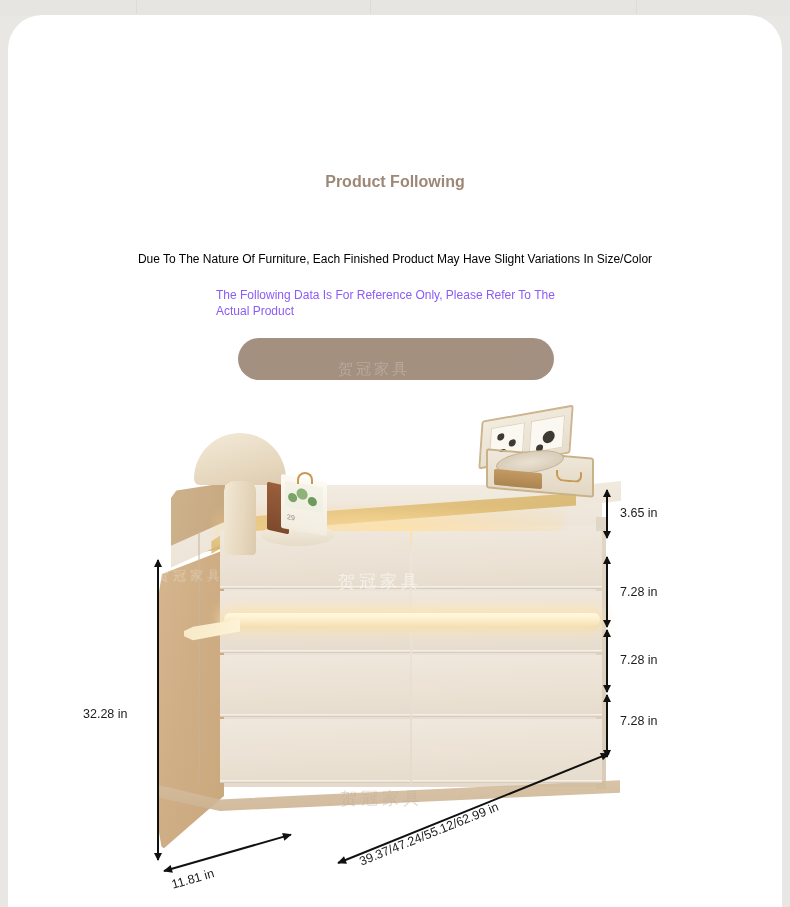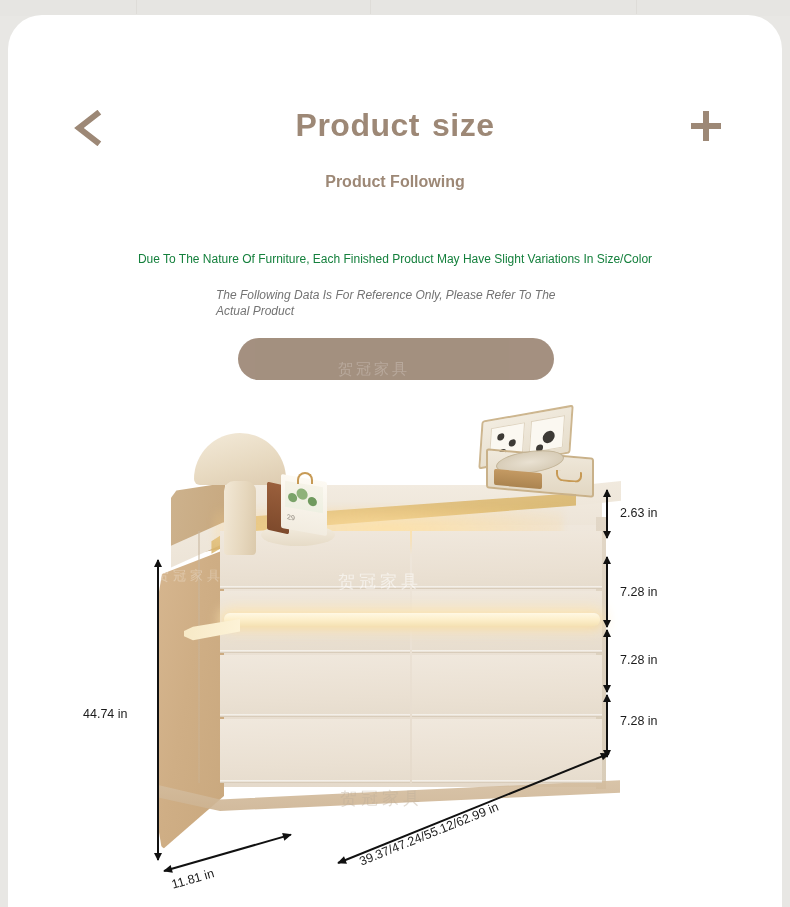--- a/index.html
+++ b/index.html
@@ -69,31 +69,30 @@
     font-size: 16px;
     font-weight: bold;
     color: #9d8876;
   }
 
   .disclaimer-1 {
     position: absolute; left: 0; top: 237px;
     width: 774px;
     text-align: center;
     font-size: 12px;
-    color: #15803d;
+    color: #000000;
     font-family: "Liberation Sans", sans-serif;
   }
   .disclaimer-2 {
     position: absolute; left: 208px; top: 272px;
     width: 345px;
     text-align: left;
     font-size: 12px;
     line-height: 1.35;
-    color: #737373;
-    font-style: italic;
+    color: #8b5cf6;
   }
 
   
   .size-badge {
     position: absolute; left: 230px; top: 323px;
     width: 316px; height: 42px;
     background: #9d8876;
     border-radius: 21px;
     color: #ffffff;
     font-size: 12.5px;
@@ -424,38 +423,20 @@
 <div class="page-frame">
 
   <div class="top-band">
     <div class="band-seam" style="left:136px;"></div>
     <div class="band-seam" style="left:370px;"></div>
     <div class="band-seam" style="left:636px;"></div>
   </div>
 
   <div class="card">
 
-    <div class="header">
-      <div class="back-icon">
-        <svg width="30" height="36" viewBox="0 0 30 36" aria-hidden="true">
-          <polyline points="24,4 6,18 24,32" fill="none" stroke="#9d8876" stroke-width="6" stroke-linecap="square" stroke-linejoin="miter"></polyline>
-        </svg>
-      </div>
-
-      <div class="page-title">
-        <span>Product</span><span class="gap"></span><span>size</span>
-      </div>
-
-      <div class="plus-icon">
-        <svg width="34" height="34" viewBox="0 0 34 34" aria-hidden="true">
-          <rect x="14" y="2" width="6" height="30" fill="#9d8876"></rect>
-          <rect x="2" y="14" width="30" height="6" fill="#9d8876"></rect>
-        </svg>
-      </div>
-    </div>
 
     <div class="subtitle">Product Following</div>
 
     <div class="disclaimer-1">Due To The Nature Of Furniture, Each Finished Product May Have Slight Variations In Size/Color</div>
     <div class="disclaimer-2">The Following Data Is For Reference Only, Please Refer To The Actual Product</div>
 
     <div class="size-badge">
       <span class="badge-wm">贺冠家具</span>
     </div>
 
@@ -522,33 +503,33 @@
       </div>
 
       <div class="wm" style="left:330px; top:555px;">贺冠家具</div>
       <div class="wm dim" style="left:332px; top:772px;">贺冠家具</div>
       <div class="wm" style="left:148px; top:552px; font-size:13px; opacity:0.5;">贺冠家具</div>
     </div>
 
     <div class="stage">
 
       <div class="v-arrow" style="left:598px; top:475px; height:48px;"></div>
-      <div class="dim-label" style="left:612px; top:491px;">2.63 in</div>
+      <div class="dim-label" style="left:612px; top:491px;">3.65 in</div>
 
       <div class="v-arrow" style="left:598px; top:542px; height:70px;"></div>
       <div class="dim-label" style="left:612px; top:570px;">7.28 in</div>
 
       <div class="v-arrow" style="left:598px; top:615px; height:62px;"></div>
       <div class="dim-label" style="left:612px; top:638px;">7.28 in</div>
 
       <div class="v-arrow" style="left:598px; top:680px; height:62px;"></div>
       <div class="dim-label" style="left:612px; top:699px;">7.28 in</div>
 
       <div class="v-arrow" style="left:149px; top:545px; height:300px;"></div>
-      <div class="dim-label" style="left:75px; top:692px;">44.74 in</div>
+      <div class="dim-label" style="left:75px; top:692px;">32.28 in</div>
 
       <div class="diag-line" style="left:156px; top:855px; width:132px; transform:rotate(-16deg);"></div>
       <div class="dim-label" style="left:164px; top:863px; transform:rotate(-16deg); transform-origin:left center;">11.81 in</div>
 
       <div class="diag-line" style="left:330px; top:847px; width:292px; transform:rotate(-22deg);"></div>
       <div class="dim-label" style="left:352px; top:840px; transform:rotate(-22deg); transform-origin:left center;">39.37/47.24/55.12/62.99 in</div>
 
     </div>
 
   </div>

